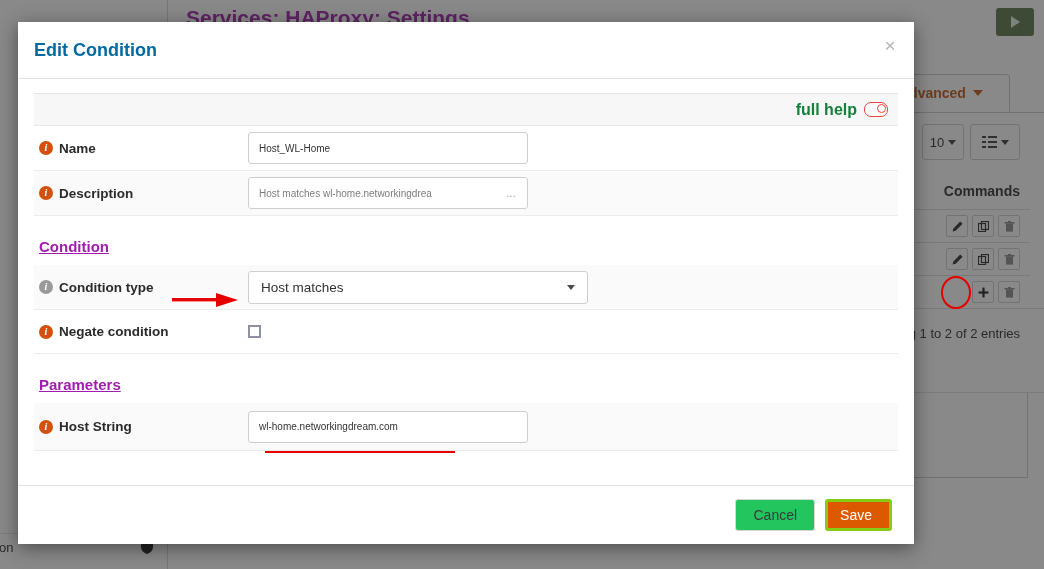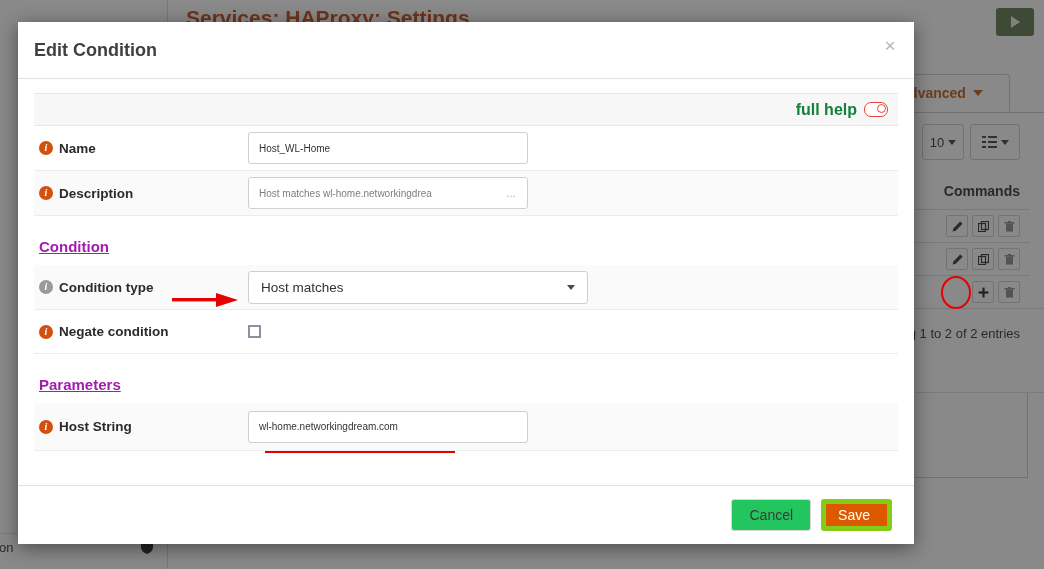--- a/index.html
+++ b/index.html
@@ -38,21 +38,21 @@
   }
   .bg-sidebar-item .label { margin-left: -14px; }
   .bg-sidebar-item .shield { margin-left: auto; }
 
   .bg-content {
     position: absolute; left: 168px; top: 0; right: 0; bottom: 0;
     background: #ffffff;
   }
   .bg-pagetitle {
     position: absolute; left: 18px; top: 6px;
-    font-size: 21px; font-weight: bold; color: #c2410c;
+    font-size: 21px; font-weight: bold; color: #a21caf;
     white-space: nowrap;
   }
   .bg-playbtn {
     position: absolute; right: 10px; top: 8px;
     width: 38px; height: 28px;
     background: #5b7348;
     border-radius: 3px;
     display: flex; align-items: center; justify-content: center;
   }
   .bg-playbtn .tri {
@@ -167,21 +167,21 @@
   }
   .modal-header {
     position: relative;
     height: 56px;
     flex: none;
     border-bottom: 1px solid #e2e2e2;
     display: flex; align-items: center;
   }
   .modal-title {
     margin-left: 16px;
-    font-size: 18px; font-weight: bold; color: #404040;
+    font-size: 18px; font-weight: bold; color: #0369a1;
   }
   .modal-close {
     position: absolute; right: 14px; top: 14px;
     width: 20px; height: 20px;
     font-size: 19px; line-height: 20px; text-align: center;
     color: #b4b4b4;
   }
   .modal-body {
     flex: 1 1 auto;
     overflow: hidden;
@@ -197,21 +197,21 @@
   }
   .btn {
     height: 32px;
     padding: 0 17px;
     font-size: 14px;
     border-radius: 3px;
     display: inline-flex; align-items: center; justify-content: center;
     box-sizing: border-box;
   }
   .btn-cancel { background: #22c55e; border: 1px solid #d6d6d6; color: #3a3a3a; }
-  .btn-save   { background: #dd5900; border: 5px solid #84cc16; color: #ffffff; padding-left: 12px; }
+  .btn-save   { background: #dd5900; border: 3px solid #84cc16; color: #ffffff; padding-left: 12px; }
 
   
   .helpbar {
     height: 31px;
     background: #f7f7f7;
     border-bottom: 1px solid #e7e7e7;
     border-top: 1px solid #e7e7e7;
     margin: 14px 16px 0 16px;
     display: flex; align-items: center; justify-content: flex-end;
     padding-right: 10px;

